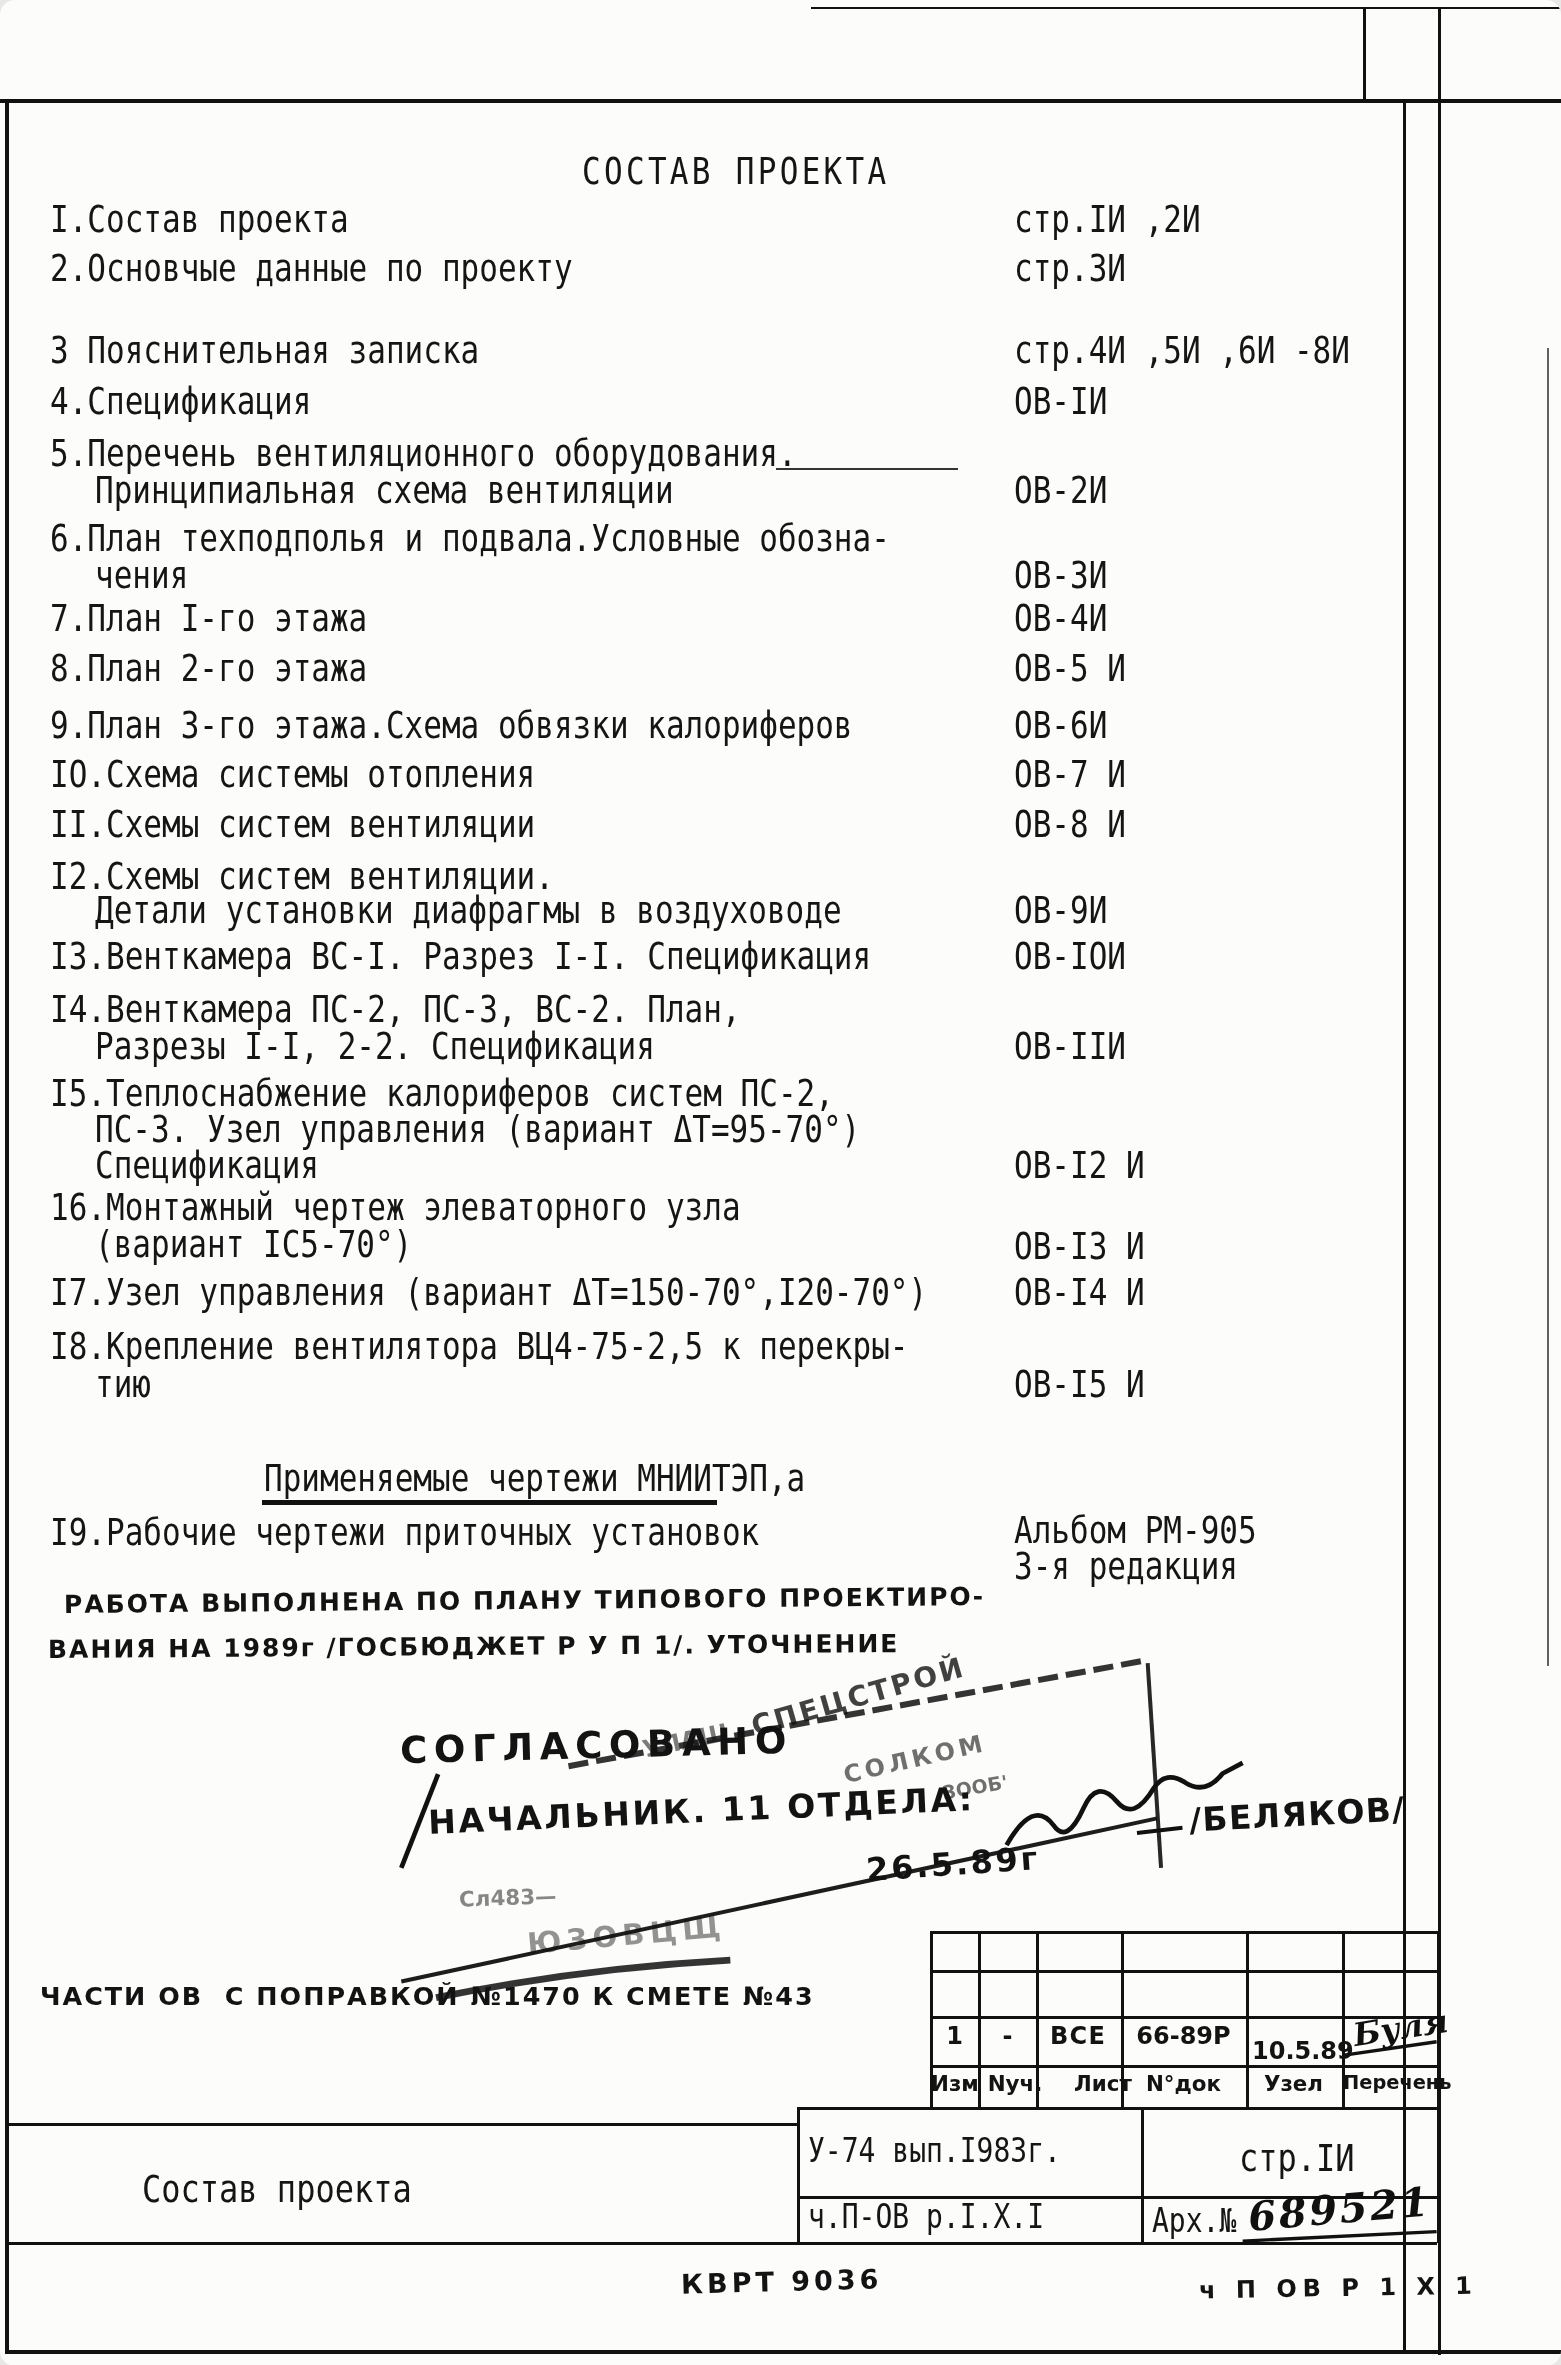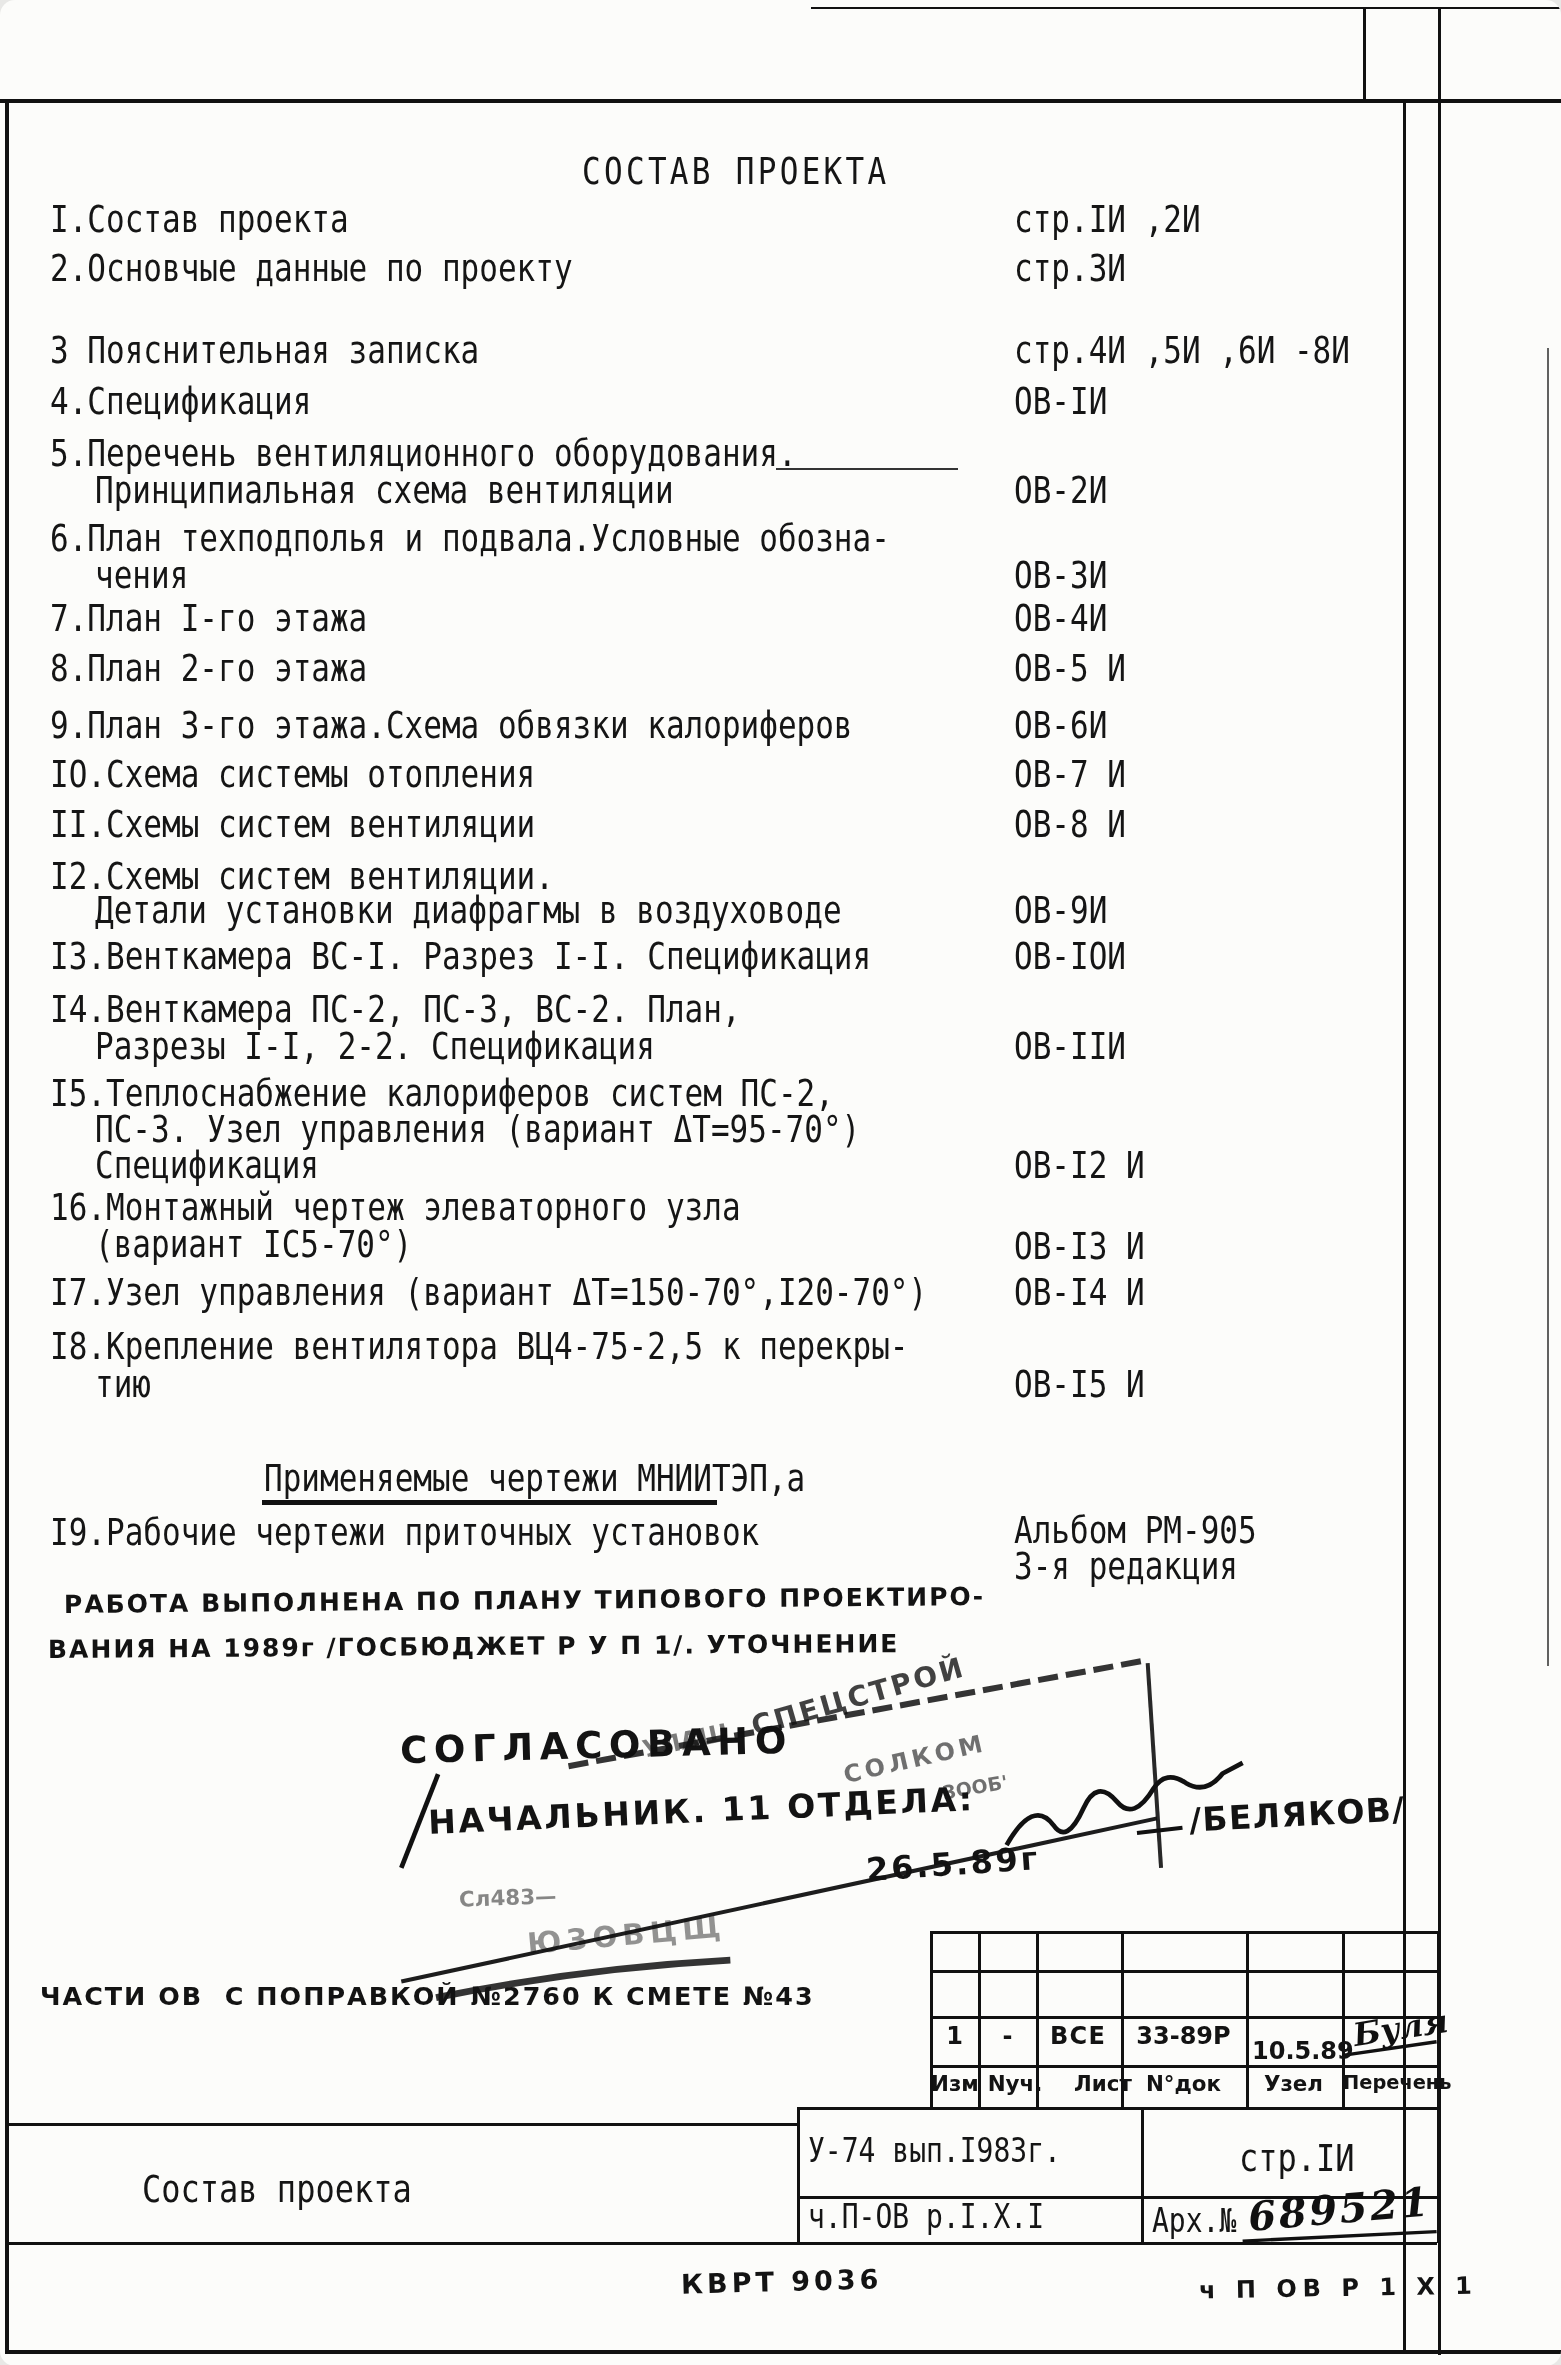--- a/index.html
+++ b/index.html
@@ -111,21 +111,21 @@
     <path d="M1716,2486 L1736,2792" stroke="#111" stroke-width="6" opacity=".9" fill="none"></path>
     <path d="M600,2962 L1730,2718" stroke="#111" stroke-width="6" opacity=".95" fill="none"></path>
     <path d="M600,2792 L655,2652" stroke="#111" stroke-width="7" fill="none"></path>
     <path d="M1505,2758 q40,-70 70,-30 q20,30 45,-25 q20,-45 50,-10 q25,30 55,-20 q18,-28 48,-8 q30,18 55,-14 l30,-16" stroke="#111" stroke-width="7" fill="none"></path>
     <path d="M1700,2740 L1768,2732" stroke="#111" stroke-width="6" fill="none"></path>
     <path d="M652,2986 Q870,2942 1092,2930" stroke="#111" stroke-width="10" opacity=".85" fill="none"></path>
     <path d="M1858,3350 L2148,3336" stroke="#111" stroke-width="5" fill="none"></path>
     <path d="M2010,3072 L2148,3052" stroke="#111" stroke-width="5" fill="none"></path>
   </svg>
 
-  <div class="h" style="left:40px;top:1984px;font-size:25.4px;letter-spacing:2px;">ЧАСТИ ОВ  С ПОПРАВКОЙ №2760 К СМЕТЕ №43</div>
+  <div class="h" style="left:40px;top:1984px;font-size:25.4px;letter-spacing:2px;">ЧАСТИ ОВ  С ПОПРАВКОЙ №1470 К СМЕТЕ №43</div>
 
   <div class="hl" style="left:930px;top:1931px;width:507px;height:3.3px;"></div>
   <div class="hl" style="left:930px;top:1970px;width:507px;height:3.3px;"></div>
   <div class="hl" style="left:930px;top:2016px;width:507px;height:3.3px;"></div>
   <div class="hl" style="left:930px;top:2065px;width:507px;height:3.3px;"></div>
   <div class="hl" style="left:797px;top:2107px;width:640px;height:3.3px;"></div>
   <div class="hl" style="left:797px;top:2196px;width:640px;height:3.3px;"></div>
   <div class="hl" style="left:5.4px;top:2242px;width:1432px;height:3.3px;"></div>
   <div class="hl" style="left:5.4px;top:2123px;width:792px;height:3.3px;"></div>
 
@@ -135,21 +135,21 @@
   <div class="vl" style="left:1121px;top:1931px;width:3.3px;height:177px;"></div>
   <div class="vl" style="left:1246px;top:1931px;width:3.3px;height:177px;"></div>
   <div class="vl" style="left:1342px;top:1931px;width:3.3px;height:177px;"></div>
   <div class="vl" style="left:1437px;top:1931px;width:3.3px;height:312px;"></div>
   <div class="vl" style="left:797px;top:2107px;width:3.3px;height:135px;"></div>
   <div class="vl" style="left:1141px;top:2107px;width:3.3px;height:135px;"></div>
 
   <div class="h" style="left:934px;top:2024px;width:41px;text-align:center;font-size:24px;">1</div>
   <div class="h" style="left:982px;top:2024px;width:51px;text-align:center;font-size:24px;">-</div>
   <div class="h" style="left:1038px;top:2024px;width:80px;text-align:center;font-size:24px;letter-spacing:1.3px;">ВСЕ</div>
-  <div class="h" style="left:1124px;top:2024px;width:119px;text-align:center;font-size:24px;">33-89Р</div>
+  <div class="h" style="left:1124px;top:2024px;width:119px;text-align:center;font-size:24px;">66-89Р</div>
   <div class="h u" style="left:1252px;top:2023px;font-size:24px;">10.5.89</div>
   <div class="cur" style="left:1353px;top:2012px;font-size:32px;transform:rotate(-9deg);">Буля</div>
 
   <div class="h" style="left:931px;top:2073px;width:45px;text-align:center;font-size:21.4px;">Изм</div>
   <div class="h" style="left:979px;top:2073px;width:72px;text-align:center;font-size:21.4px;">Nуч.</div>
   <div class="h" style="left:1074px;top:2073px;width:83px;text-align:left;font-size:21.4px;">Лист</div>
   <div class="h" style="left:1124px;top:2073px;width:119px;text-align:center;font-size:21.4px;">N°док</div>
   <div class="h" style="left:1248px;top:2073px;width:91px;text-align:center;font-size:21.4px;">Узел</div>
   <div class="h" style="left:1343px;top:2073px;width:94px;text-align:center;font-size:19.4px;">Перечень</div>
 

